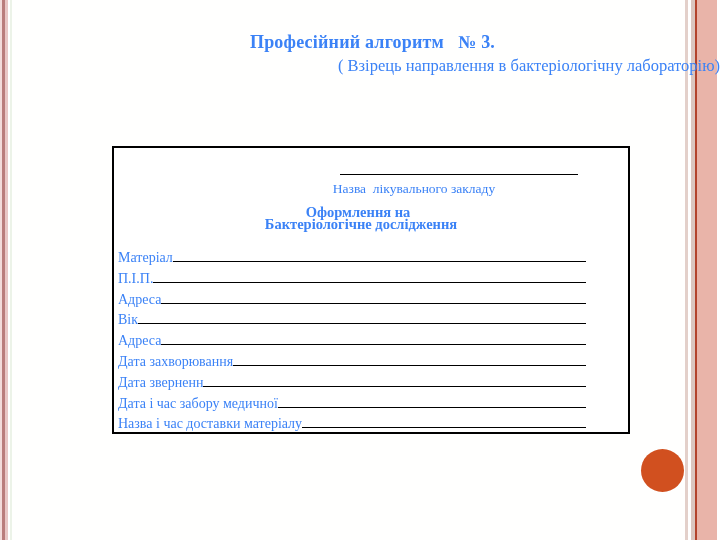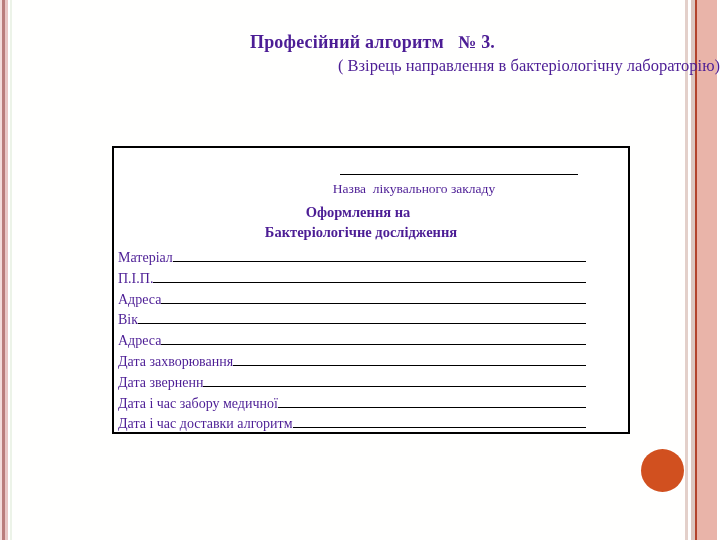--- a/index.html
+++ b/index.html
@@ -1,21 +1,21 @@
 <!DOCTYPE html>
 <html><head>
 <meta charset="utf-8">
 <style>
   html,body { margin:0; padding:0; background:#888; }
   .slide {
     position:relative;
     width:720px; height:540px;
     background:#fffffe;
     font-family:"Liberation Serif", serif;
-    color:#4c1d95;
+    color:#3b82f6;
     overflow:hidden;
     margin:0 auto;
   }
   
   .left-band { position:absolute; left:0; top:0; bottom:0; width:12px; display:flex; }
   .left-band .s1 { width:2px; background:#f3dbdb; }
   .left-band .s2 { width:3px; background:#ba7c7c; }
   .left-band .s3 { width:3px; background:#e9c6c6; }
   .left-band .s4 { width:2px; background:#ffffff; }
   .left-band .s5 { width:2px; background:#ecf3e8; }
@@ -48,21 +48,21 @@
   }
   .name-caption {
     position:absolute; top:33px; left:140px; width:320px;
     text-align:center; font-size:13.5px; white-space:pre;
   }
   .form-heading1, .form-heading2 {
     position:absolute; left:0; right:26px;
     text-align:center; font-weight:bold; font-size:14.5px;
   }
   .form-heading1 { top:56px; }
-  .form-heading2 { top:76px;padding-left:6px; }
+  .form-heading2 { top:68px;padding-left:6px; }
   .fields {
     position:absolute; top:100px; left:2px; right:0;
   }
   .field-row {
     display:flex; align-items:baseline;
     height:20.8px; font-size:14px; line-height:20.8px;
     padding-left:2px;
   }
   .field-row .label { white-space:pre; }
   .field-row .blank {
@@ -133,21 +133,21 @@
         </div>
         <div class="field-row">
           <span class="label">Дата зверненн</span>
           <span class="blank"></span>
         </div>
         <div class="field-row">
           <span class="label">Дата і час забору медичної</span>
           <span class="blank"></span>
         </div>
         <div class="field-row">
-          <span class="label">Дата і час доставки алгоритм</span>
+          <span class="label">Назва і час доставки матеріалу</span>
           <span class="blank"></span>
         </div>
       </div>
   </div>
 
   <div class="accent-circle" style="background: rgb(209, 80, 31);"></div>
 
 </div>
 
 </body></html>

